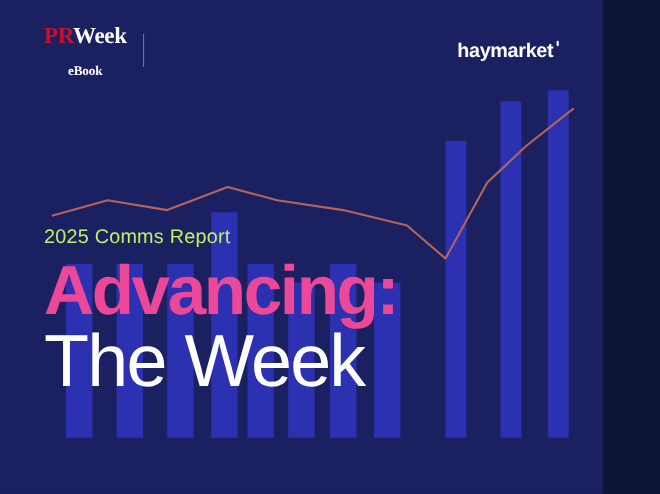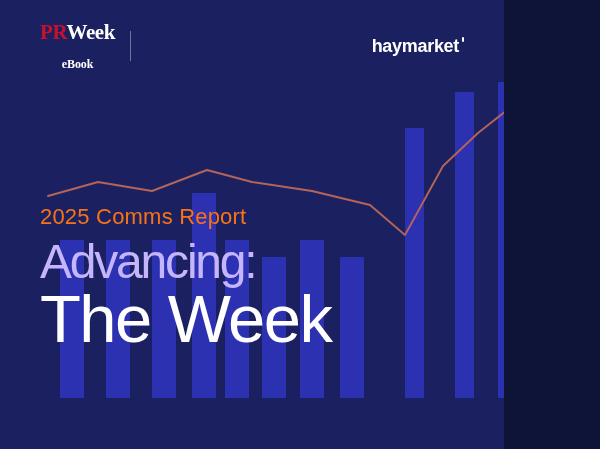--- a/index.html
+++ b/index.html
@@ -6,21 +6,21 @@
   html, body {
     margin: 0;
     padding: 0;
     background: #0e1438;
   }
   body {
     font-family: "Liberation Sans", sans-serif;
   }
   #cover {
     position: relative;
-    width: 504px;
+    width: 548px;
     height: 449px;
     overflow: hidden;
     background: #1b2160;
   }
 
   
   #chart-layer {
     position: absolute;
     inset: 0;
     z-index: 1;
@@ -126,31 +126,31 @@
   }
 
   
   #headline-block {
     position: absolute;
     left: 40px;
     top: 206px;
     z-index: 6;
   }
   #eyebrow {
-    color: #f97316;
-    font-size: 22px;
+    color: #bef264;
+    font-size: 18px;
     font-weight: 400;
     letter-spacing: 0.2px;
     line-height: 1;
     margin-bottom: 12px;
   }
   #title-main {
-    color: #c4b5fd;
-    font-size: 48px;
-    font-weight: normal;
+    color: #ec4899;
+    font-size: 63px;
+    font-weight: bold;
     letter-spacing: -2.2px;
     line-height: 0.92;
     white-space: nowrap;
   }
   #title-sub {
     color: #ffffff;
     font-size: 67px;
     font-weight: 400;
     letter-spacing: -1.6px;
     line-height: 0.98;

